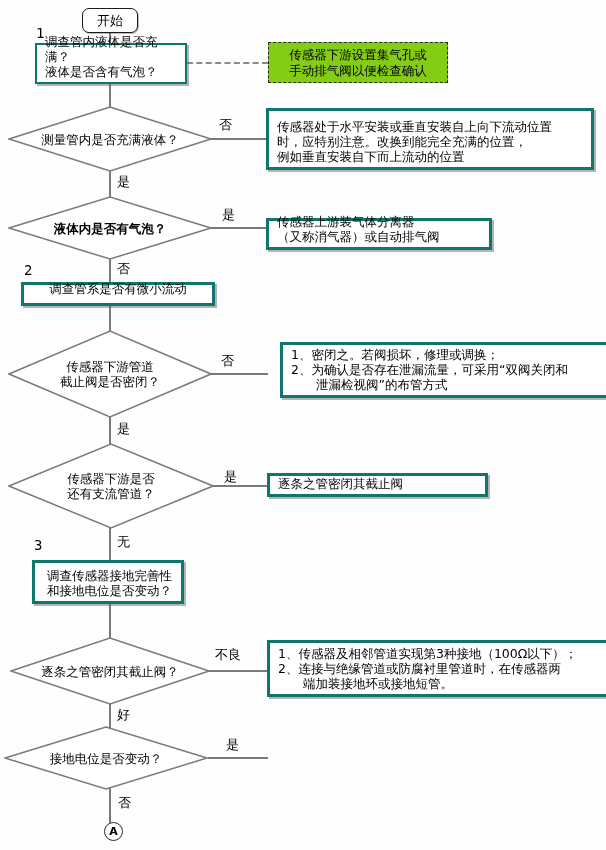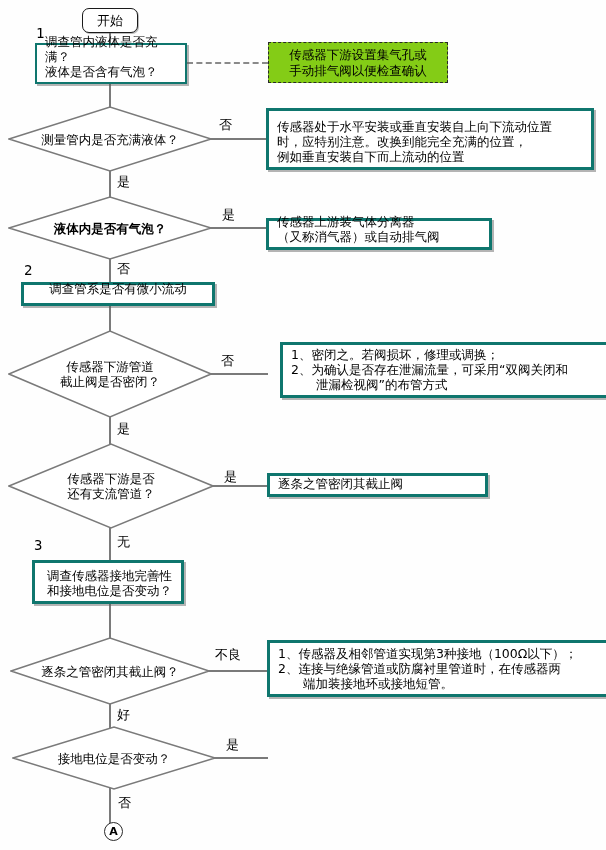--- a/index.html
+++ b/index.html
@@ -184,21 +184,21 @@
   </div>
   <div class="edge-label" style="left:215px; top:648px;">不良</div>
   <div class="edge-label" style="left:117px; top:708px;">好</div>
 
   <div class="rect" style="left:267px; top:640px; width:398px; height:57px;">
     <div class="txt">1、传感器及相邻管道实现第3种接地（100Ω以下）；
 2、连接与绝缘管道或防腐衬里管道时，在传感器两
 　　端加装接地环或接地短管。</div>
   </div>
 
-  <div class="diamond" style="left:12px; top:726px; width:204px; height:64px;">
+  <div class="diamond" style="left:4px; top:726px; width:204px; height:64px;">
     <svg width="204" height="64">
       <polygon points="1,32 102,1 203,32 102,63" fill="#ffffff" stroke="#7a7a7a" stroke-width="1.5"></polygon>
     </svg>
     <div class="dtxt">接地电位是否变动？</div>
   </div>
   <div class="edge-label" style="left:226px; top:738px;">是</div>
   <div class="edge-label" style="left:118px; top:796px;">否</div>
 
 
   <div class="terminal-circle" style="left:104px; top:822px;">

